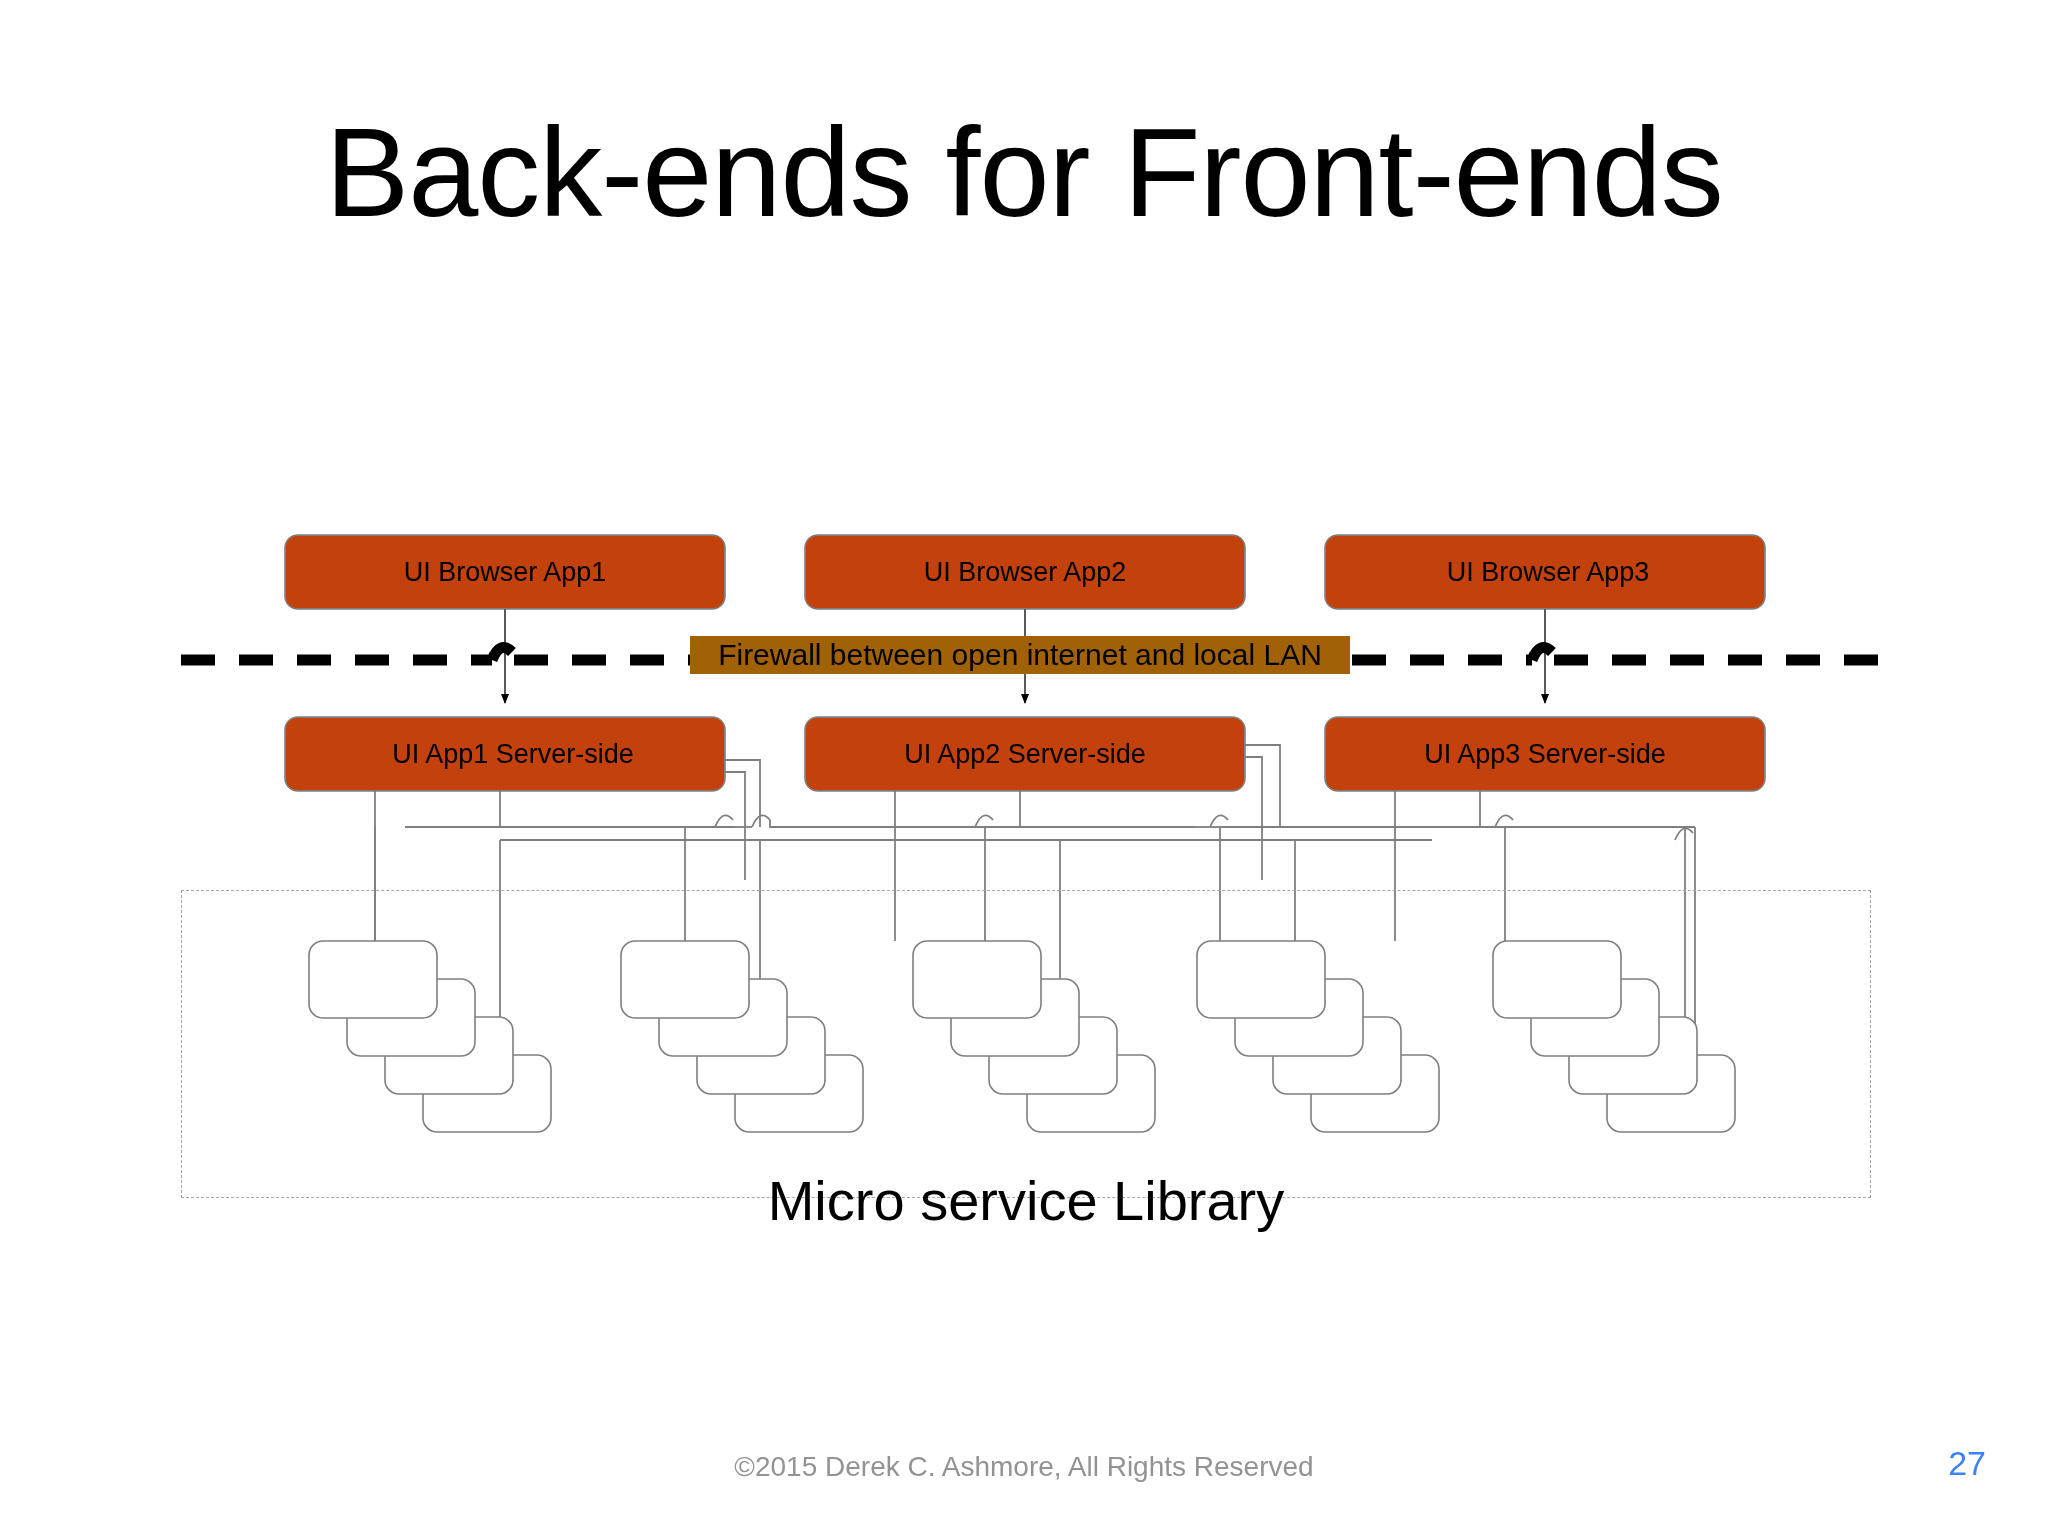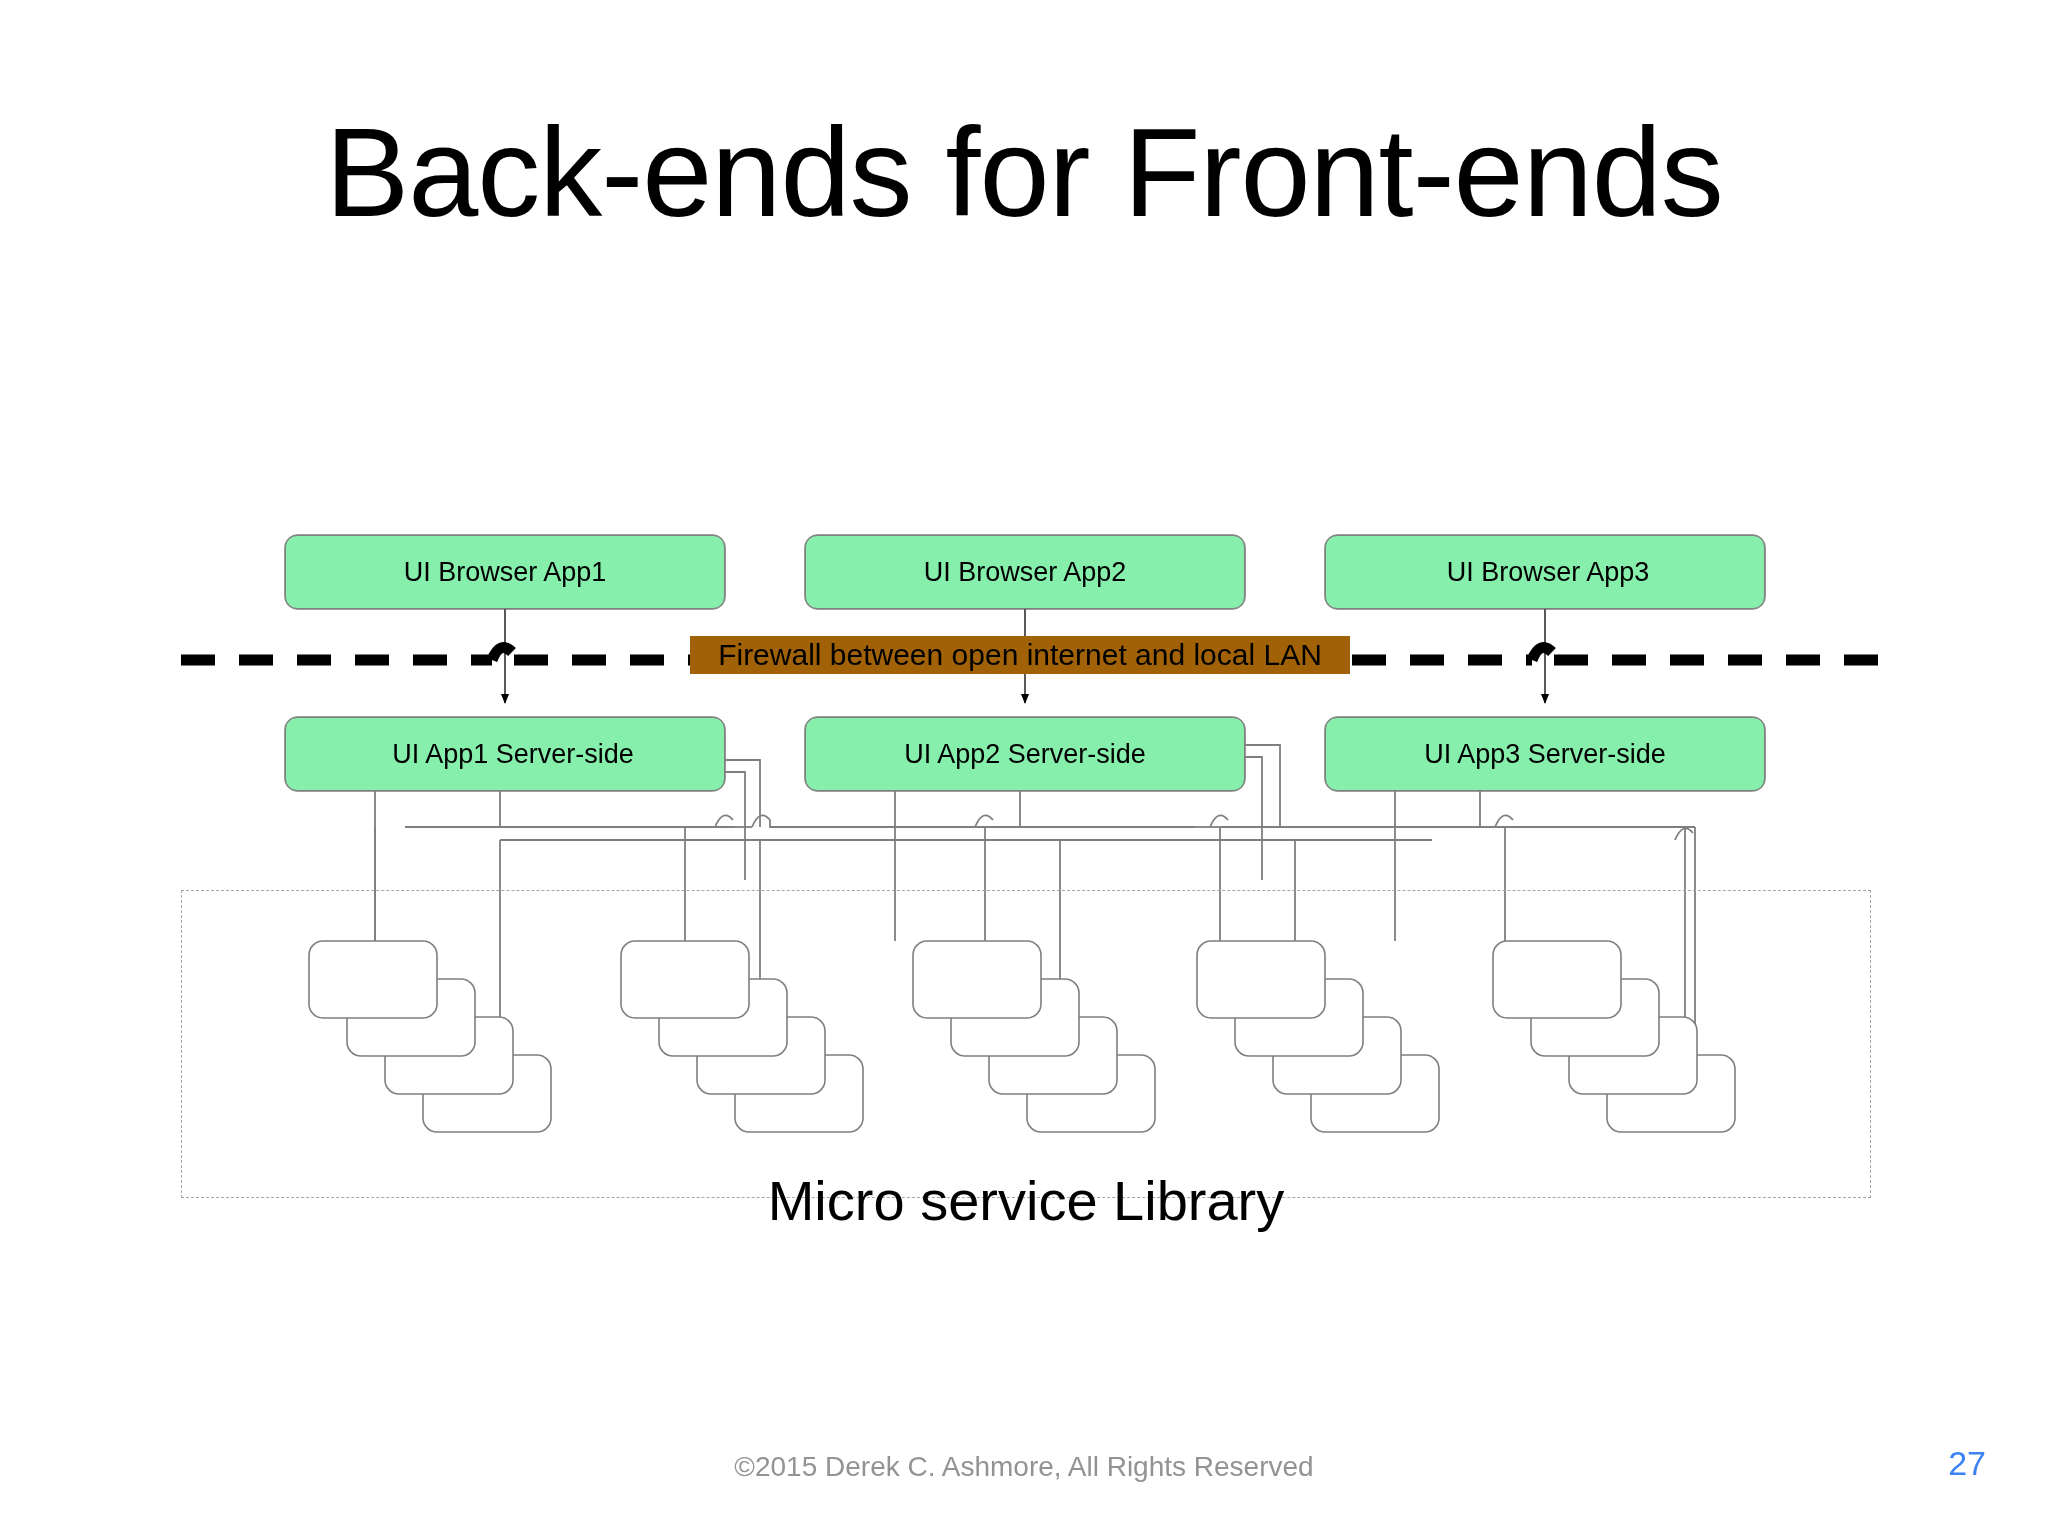--- a/index.html
+++ b/index.html
@@ -46,21 +46,21 @@
   #diagram svg {
     display: block;
   }
 
   
   .node-box {
     position: absolute;
     box-sizing: border-box;
     border: 1.6px solid #7f7f7f;
     border-radius: 12px;
-    background: #86efac;
+    background: #c2410c;
     display: flex;
     align-items: center;
     justify-content: center;
     font-size: 27px;
     color: #000000;
     white-space: nowrap;
   }
   .node-label {
     display: block;
   }

